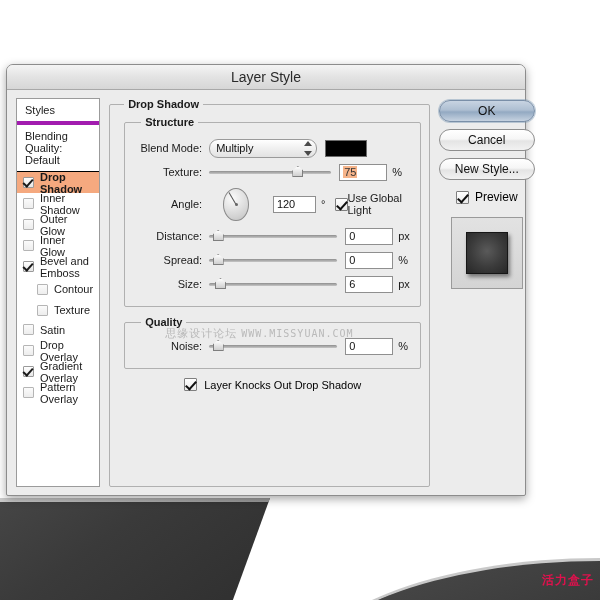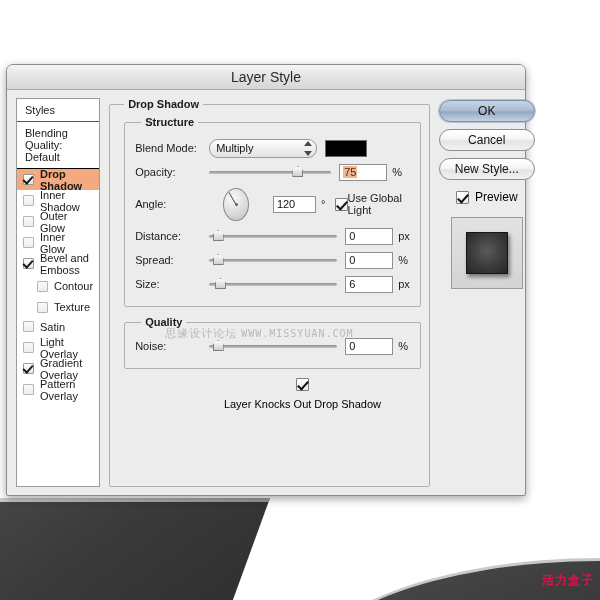--- a/index.html
+++ b/index.html
@@ -52,21 +52,21 @@
     border-radius:6px 6px 0 0;
   }
   #dlgbody{ display:flex; padding:8px 9px 9px 9px; gap:9px; height:406px; }
 
   
   .styles-col{ width:143px; display:flex; flex-direction:column; }
   .styles-panel{
     background:#fff; border:1px solid #9b9b9b; flex:1;
     font-size:11px; color:#1a1a1a;
   }
-  .row-plain{ padding:5px 8px; border-bottom:1px solid #a21caf; }
+  .row-plain{ padding:5px 8px; border-bottom:4px solid #a21caf; }
   .row-plain.thin{ border-bottom:1px solid #000; }
   .eff-row{
     display:flex; align-items:center; gap:6px;
     padding:3px 6px; height:21px;
   }
   .eff-row.sel{ background:#f5a97f; font-weight:bold; }
   .eff-row.sub{ padding-left:20px;align-items:flex-end; }
   .cb{
     width:11px;height:11px;flex:0 0 11px;
     border:1px solid #9a9a9a;background:linear-gradient(180deg,#fff,#e6e6e6);
@@ -84,21 +84,21 @@
   fieldset{
     border:1px solid #b0b0b0; border-radius:2px;
     margin:0; padding:0;
   }
   legend{ font-size:11px; font-weight:bold; color:#1a1a1a; padding:0 4px; margin-left:6px;}
   #fs-drop{ padding:4px 8px 10px 8px; height:100%; }
   #fs-struct{ padding:8px 10px 10px 10px; margin:2px 0 0 6px; }
   #fs-quality{ padding:6px 10px 10px 10px; margin:9px 0 0 6px; position:relative;}
 
   .frow{ display:flex; align-items:center; height:24px; font-size:11px; color:#1a1a1a; }
-  .lab{ width:74px; text-align:left; padding-right:7px; flex:0 0 74px; }
+  .lab{ width:74px; text-align:right; padding-right:7px; flex:0 0 74px; }
 
   select.combo{
     -webkit-appearance:none; appearance:none;
     width:108px; height:19px; font-size:11px;
     font-family:"Liberation Sans", sans-serif;
     padding:0 20px 0 6px;
     border:1px solid #9a9a9a; border-radius:9px;
     background:linear-gradient(180deg,#ffffff 0%,#f0f0f0 48%,#e2e2e2 100%);
     color:#111;
   }
@@ -181,21 +181,21 @@
     width:0;height:0;border-left:4px solid transparent;border-right:4px solid transparent;
     border-top:5px solid #222;
   }
 
   .watermark{
     position:absolute; left:40px; top:-2px;
     font-size:11px; color:#b9b9b9; white-space:nowrap; letter-spacing:1px;
   }
   .wm-en{ font-family:"DejaVu Sans Mono", monospace; font-size:10px; }
 
-  .knockout{ display:flex; align-items:center; gap:7px; font-size:11px; margin:9px 0 0 66px;flex-direction:column; }
+  .knockout{ display:flex; align-items:center; gap:7px; font-size:11px; margin:9px 0 0 66px; }
 
   
   .btn-col{ width:104px; display:flex; flex-direction:column; align-items:center; gap:7px; padding-top:2px;}
   .btn{
     width:96px;height:22px;border-radius:11px;
     border:1px solid #8e8e8e;
     background:linear-gradient(180deg,#ffffff 0%,#f6f6f6 45%,#e4e4e4 55%,#f2f2f2 100%);
     font-size:12px;color:#111;
     display:flex;align-items:center;justify-content:center;
     font-family:"Liberation Sans", sans-serif;
@@ -274,21 +274,21 @@
             <div class="eff-row sub">
               <span class="cb dim"></span>
               <span>Texture</span>
             </div>
             <div class="eff-row">
               <span class="cb dim"></span>
               <span>Satin</span>
             </div>
             <div class="eff-row">
               <span class="cb dim"></span>
-              <span>Light Overlay</span>
+              <span>Drop Overlay</span>
             </div>
             <div class="eff-row">
               <span class="cb on"></span>
               <span>Gradient Overlay</span>
             </div>
             <div class="eff-row">
               <span class="cb dim"></span>
               <span>Pattern Overlay</span>
             </div>
           </div>
@@ -310,21 +310,21 @@
               </select>
               <span class="stepper">
                 <i class="up"></i>
                   <i class="dn"></i>
               </span>
             </span>
             <span class="swatch" style="background: rgb(0, 0, 0);"></span>
           </div>
 
           <div class="frow">
-            <span class="lab">Opacity:</span>
+            <span class="lab">Texture:</span>
             <span class="slider">
               <span class="track"></span>
               <span class="thumb" id="th-op" style="left: 83.25px;"></span>
             </span>
             <span class="numfield sel-val"><span>75</span></span>
             <span class="unit">%</span>
           </div>
 
           <div class="frow" style="height:40px">
             <span class="lab">Angle:</span>

